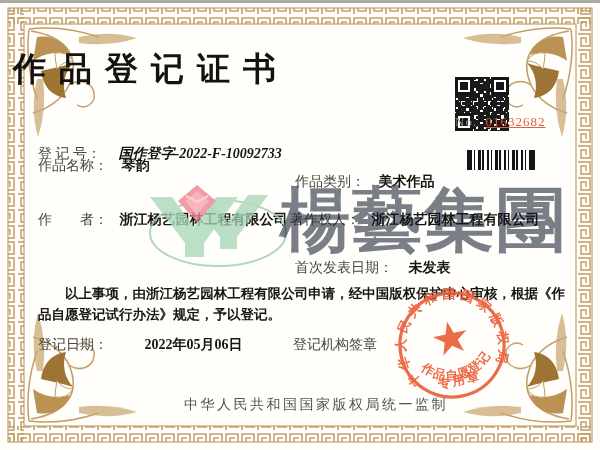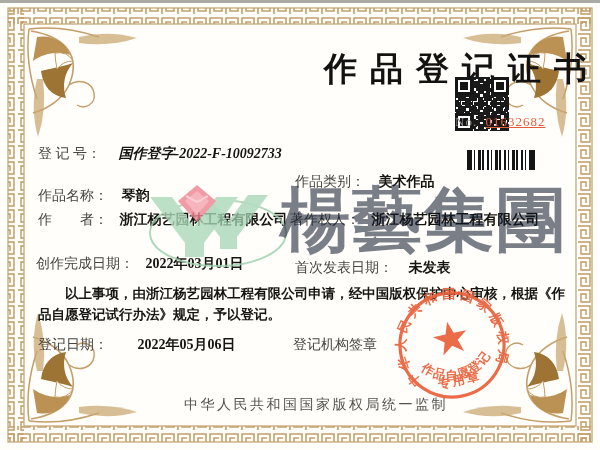--- a/index.html
+++ b/index.html
@@ -1,20 +1,20 @@
 <!DOCTYPE html>
 <html><head>
 <meta charset="utf-8">
 <style>
   html,body{margin:0;padding:0;}
   .page{position:relative;width:600px;height:450px;background:#fffefb;overflow:hidden;
         font-family:"Liberation Serif","DejaVu Serif",serif;color:#2c2a26;}
   .edge-strip{position:absolute;top:0;left:0;width:600px;height:3px;background:#8f8f88;opacity:.75;z-index:5;}
   .frame{position:absolute;inset:0;z-index:1;}
-  .title{position:absolute;top:47px;left:0;width:600px;text-align:right;font-size:33px;font-weight:700;
+  .title{position:absolute;top:47px;left:0;width:600px;text-align:left;font-size:33px;font-weight:700;
          letter-spacing:13px;padding-left:13px;box-sizing:border-box;color:#141210;z-index:2;}
   .qr{position:absolute;left:455px;top:77px;width:54px;height:54px;background-color:#fff;
       background-image:
         repeating-conic-gradient(#1a1a1a 0% 25%, rgba(255,255,255,0) 25% 50%),
         repeating-conic-gradient(rgba(255,255,255,0) 0% 25%, #1a1a1a 25% 50%),
         repeating-conic-gradient(#1a1a1a 0% 25%, #ffffff 25% 50%);
       background-size:9px 9px,13px 13px,7px 7px;background-position:1px 2px,3px 4px,0 0;z-index:2;}
   .qf{position:absolute;width:12px;height:12px;border:3px solid #161616;background:#fff;box-sizing:content-box;}
   .qf::after{content:"";position:absolute;inset:2px;background:#161616;}
   .qf.tl{left:0;top:0;} .qf.tr{right:0;top:0;} .qf.bl{left:0;bottom:0;}
@@ -90,52 +90,48 @@
     <span class="no-num">01632682</span>
   </div>
 
   <div class="barcode"></div>
 
   <div class="fld" style="left:38px;top:145px;">
     <span class="lbl">登 记 号：</span>
     <span class="val" style="margin-left:14px;font-style:italic;">国作登字-2022-F-10092733</span>
   </div>
 
-  <div class="fld" style="left:38px;top:187px;">
+  <div class="fld" style="left:38px;top:157px;">
     <span class="lbl">作品名称：</span>
     <span class="val" style="margin-left:10px;">琴韵</span>
   </div>
   <div class="fld" style="left:295px;top:173px;">
     <span class="lbl">作品类别：</span>
     <span class="val" style="margin-left:10px;">美术作品</span>
   </div>
 
   <div class="fld" style="left:290px;top:211px;">
     <span class="lbl">著作权人：</span>
     <span class="val" style="margin-left:8px;">浙江杨艺园林工程有限公司</span>
   </div>
   <div class="fld" style="left:38px;top:211px;">
     <span class="lbl">作　　者：</span>
     <span class="val" style="margin-left:8px;">浙江杨艺园林工程有限公司</span>
   </div>
 
-  <div class="fld" style="left:36px;top:255px;">
-    <span class="lbl">创作完成日期：</span>
-    <span class="val" style="margin-left:8px;">2022年03月01日</span>
-  </div>
   <div class="fld" style="left:295px;top:259px;font-family:Liberation Serif, serif;">
     <span class="lbl">首次发表日期：</span>
     <span class="val" style="margin-left:12px;">未发表</span>
   </div>
 
   <div class="statement">以上事项，由浙江杨艺园林工程有限公司申请，经中国版权保护中心审核，根据《作品自愿登记试行办法》规定，予以登记。</div>
 
   <div class="fld" style="left:38px;top:336px;">
     <span class="lbl">登记日期：</span>
-    <span class="val" style="margin-left:26px;">2022年05月06日</span>
+    <span class="val" style="margin-left:33px;">2022年05月06日</span>
   </div>
   <div class="fld" style="left:293px;top:336px;">
     <span class="lbl">登记机构签章</span>
   </div>
 
   <svg class="seal" width="140" height="140" viewBox="-70 -70 140 140">
     <g transform="rotate(-12)" opacity="0.92">
       <circle r="52" fill="none" stroke="#e9603a" stroke-width="3.2"></circle>
       <defs>
         <path id="sealArc" d="M -38,28 A 47,47 0 1 1 38,28" fill="none"></path>

